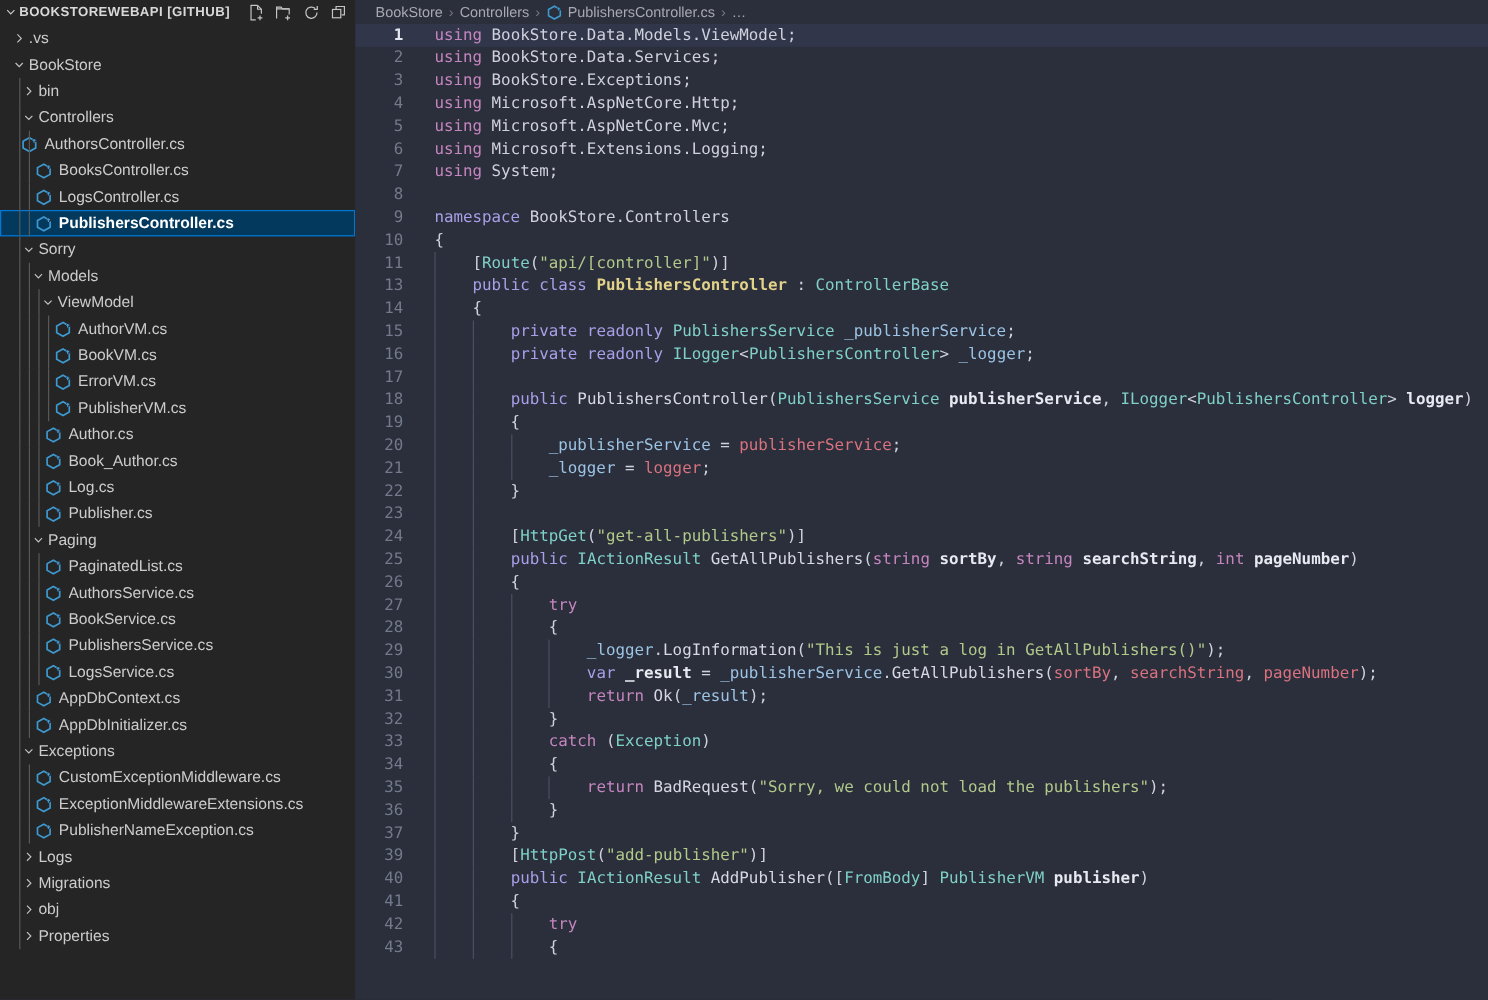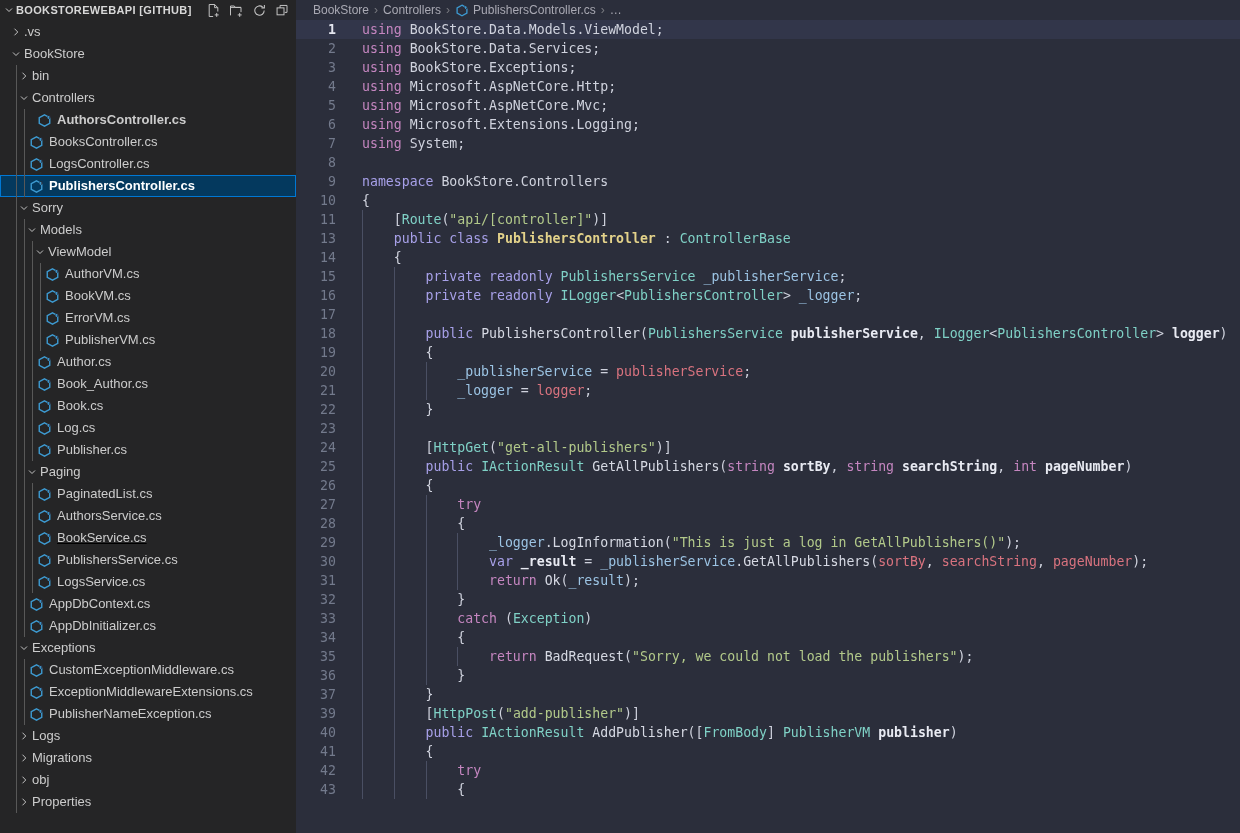--- a/index.html
+++ b/index.html
@@ -191,21 +191,21 @@
         </div>
         <div class="row" style="padding-left: 16px;">
           <span class="guide" style="left: 16px;"></span>
           <span class="twisty">
             <svg width="12" height="12" viewBox="0 0 16 16">
               <path d="M4 6l4 4 4-4" fill="none" stroke="#c5c5c5" stroke-width="1.3"></path>
             </svg>
           </span>
           <span class="lbl">Controllers</span>
         </div>
-        <div class="row" style="padding-left: 32px; font-weight: bold;">
+        <div class="row" style="padding-left: 12px;">
           <span class="guide" style="left: 16px;"></span>
           <span class="guide" style="left: 24px;"></span>
           <span class="fileicon" style="margin-left: 4px;">
             <svg width="15" height="15" viewBox="0 0 16 16">
               <path d="M8 1.9 13.6 5v6L8 14.1 2.4 11V5L8 1.9z" fill="none" stroke="#3d9ad1" stroke-width="1.5"></path>
               <path d="M10.6 3.4 13.9 2.2 14.9 5.4 11.6 6.6z" fill="#2b2e3b"></path>
               <path d="M12.1 3.1v3.2M10.9 4.3h2.6" stroke="#3d9ad1" stroke-width="1.1"></path>
             </svg>
           </span>
           <span class="lbl">AuthorsController.cs</span>
@@ -362,33 +362,20 @@
           <span class="guide" style="left: 16px;"></span>
           <span class="guide" style="left: 24px;"></span>
           <span class="guide" style="left: 32px;"></span>
           <span class="fileicon" style="margin-left: 4px;">
             <svg width="15" height="15" viewBox="0 0 16 16">
               <path d="M8 1.9 13.6 5v6L8 14.1 2.4 11V5L8 1.9z" fill="none" stroke="#3d9ad1" stroke-width="1.5"></path>
               <path d="M10.6 3.4 13.9 2.2 14.9 5.4 11.6 6.6z" fill="#2b2e3b"></path>
               <path d="M12.1 3.1v3.2M10.9 4.3h2.6" stroke="#3d9ad1" stroke-width="1.1"></path>
             </svg>
           </span>
-          <span class="lbl">Book.cs</span>
-        </div>
-        <div class="row" style="padding-left: 32px;">
-          <span class="guide" style="left: 16px;"></span>
-          <span class="guide" style="left: 24px;"></span>
-          <span class="guide" style="left: 32px;"></span>
-          <span class="fileicon" style="margin-left: 4px;">
-            <svg width="15" height="15" viewBox="0 0 16 16">
-              <path d="M8 1.9 13.6 5v6L8 14.1 2.4 11V5L8 1.9z" fill="none" stroke="#3d9ad1" stroke-width="1.5"></path>
-              <path d="M10.6 3.4 13.9 2.2 14.9 5.4 11.6 6.6z" fill="#2b2e3b"></path>
-              <path d="M12.1 3.1v3.2M10.9 4.3h2.6" stroke="#3d9ad1" stroke-width="1.1"></path>
-            </svg>
-          </span>
           <span class="lbl">Log.cs</span>
         </div>
         <div class="row" style="padding-left: 32px;">
           <span class="guide" style="left: 16px;"></span>
           <span class="guide" style="left: 24px;"></span>
           <span class="guide" style="left: 32px;"></span>
           <span class="fileicon" style="margin-left: 4px;">
             <svg width="15" height="15" viewBox="0 0 16 16">
               <path d="M8 1.9 13.6 5v6L8 14.1 2.4 11V5L8 1.9z" fill="none" stroke="#3d9ad1" stroke-width="1.5"></path>
               <path d="M10.6 3.4 13.9 2.2 14.9 5.4 11.6 6.6z" fill="#2b2e3b"></path>
@@ -426,21 +413,21 @@
           <span class="guide" style="left: 32px;"></span>
           <span class="fileicon" style="margin-left: 4px;">
             <svg width="15" height="15" viewBox="0 0 16 16">
               <path d="M8 1.9 13.6 5v6L8 14.1 2.4 11V5L8 1.9z" fill="none" stroke="#3d9ad1" stroke-width="1.5"></path>
               <path d="M10.6 3.4 13.9 2.2 14.9 5.4 11.6 6.6z" fill="#2b2e3b"></path>
               <path d="M12.1 3.1v3.2M10.9 4.3h2.6" stroke="#3d9ad1" stroke-width="1.1"></path>
             </svg>
           </span>
           <span class="lbl">AuthorsService.cs</span>
         </div>
-        <div class="row" style="padding-left: 32px; text-decoration: underline;">
+        <div class="row" style="padding-left: 32px;">
           <span class="guide" style="left: 16px;"></span>
           <span class="guide" style="left: 24px;"></span>
           <span class="guide" style="left: 32px;"></span>
           <span class="fileicon" style="margin-left: 4px;">
             <svg width="15" height="15" viewBox="0 0 16 16">
               <path d="M8 1.9 13.6 5v6L8 14.1 2.4 11V5L8 1.9z" fill="none" stroke="#3d9ad1" stroke-width="1.5"></path>
               <path d="M10.6 3.4 13.9 2.2 14.9 5.4 11.6 6.6z" fill="#2b2e3b"></path>
               <path d="M12.1 3.1v3.2M10.9 4.3h2.6" stroke="#3d9ad1" stroke-width="1.1"></path>
             </svg>
           </span>

